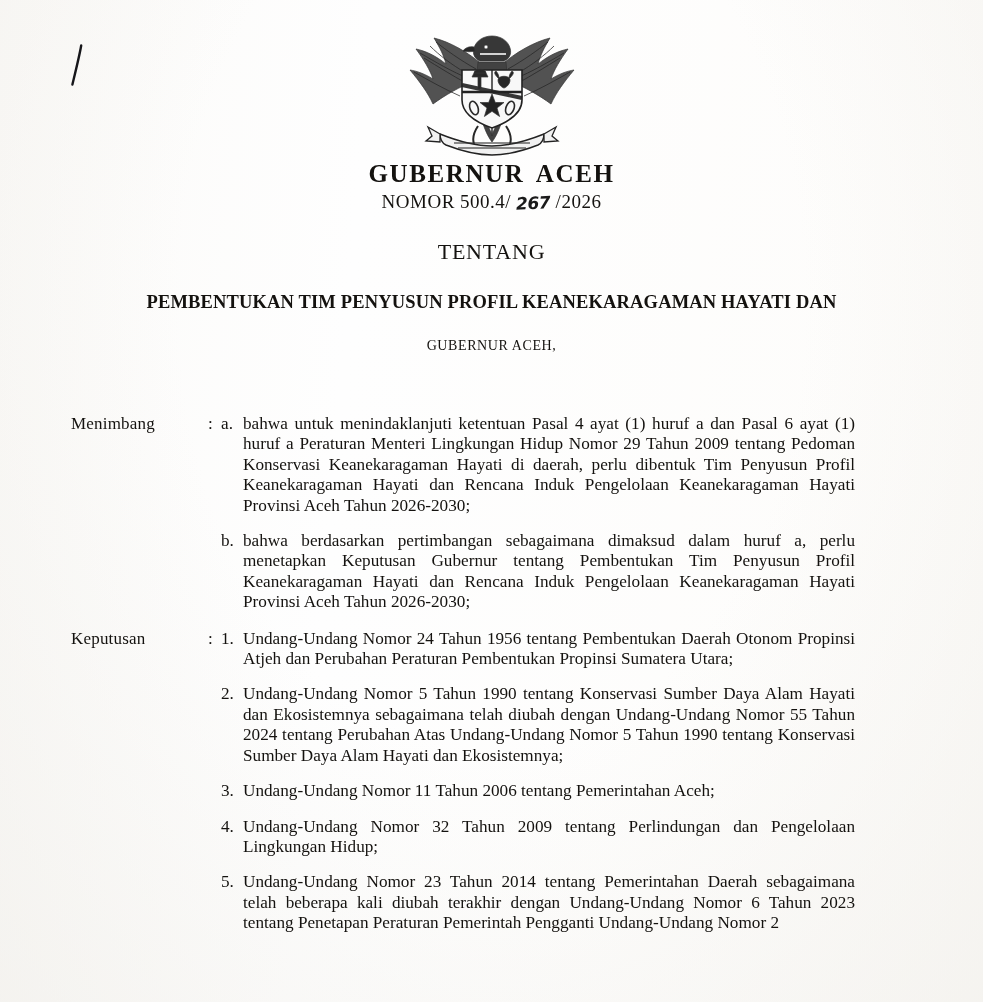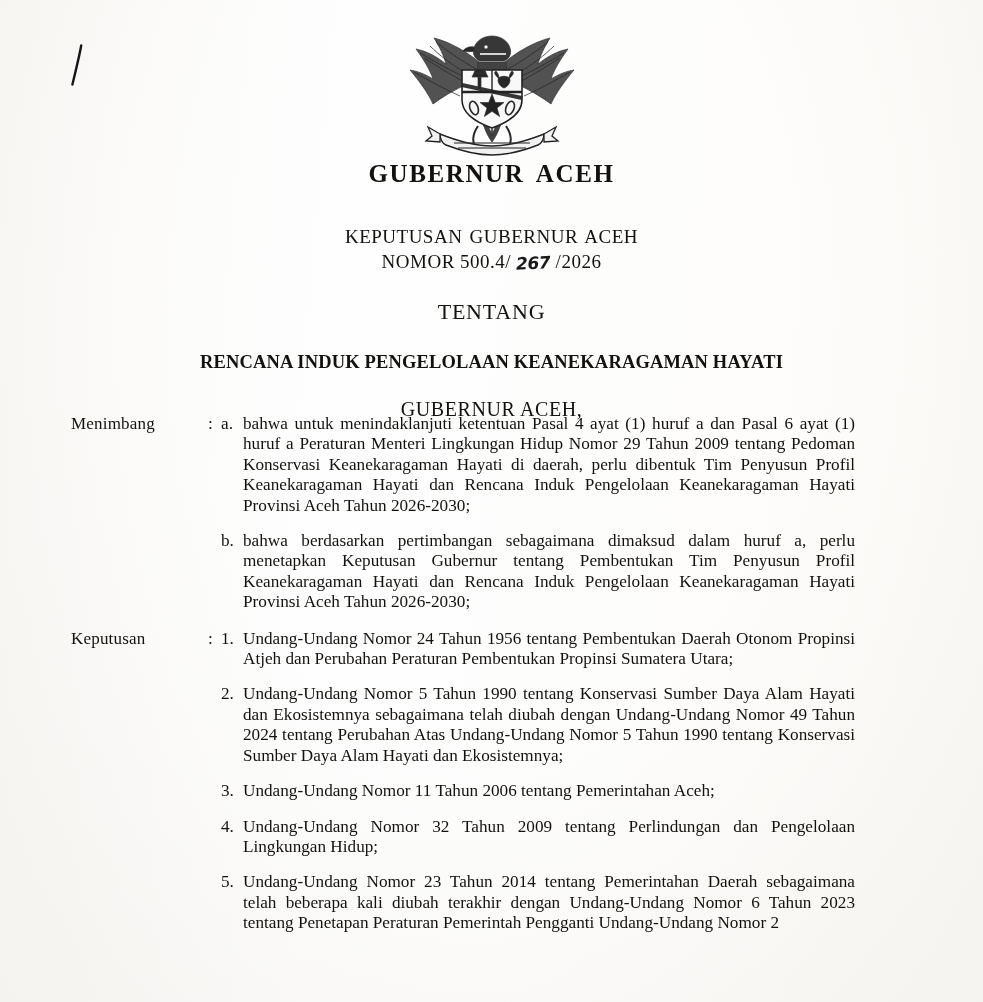--- a/index.html
+++ b/index.html
@@ -99,21 +99,21 @@
     margin: 26px auto 0 auto;
     width: 700px;
     font-size: 18.5px;
     font-weight: bold;
     line-height: 23px;
     letter-spacing: 0.15px;
   }
   .subject span { display: block; }
   .signatory-line {
     margin: 24px 0 0 0;
-    font-size: 20px;
+    font-size: 14px;
     letter-spacing: 0.6px;
   }
 
   
   .body-block {
     position: absolute;
     left: 0;
     top: 414px;
     width: 983px;
   }
@@ -250,25 +250,24 @@
         <g stroke="#2a2a2a" stroke-width="1.5" fill="none" opacity="0.75">
           <path d="M48 121 L124 121"></path>
           <path d="M52 126 L120 126"></path>
         </g>
       </g>
     </svg>
   </div>
 
   <div class="head-block">
     <div class="org-title">GUBERNUR  ACEH</div>
-    <div class="doc-kind">KEPUTUSAN GUBERNUR ACEH</div>
     <div class="doc-number"><span>NOMOR 500.4/</span> <span class="hand-number">267</span> <span>/2026</span></div>
     <div class="about-word">TENTANG</div>
     <div class="subject">
-      <span>RENCANA INDUK PENGELOLAAN KEANEKARAGAMAN HAYATI</span>
+      <span>PEMBENTUKAN TIM PENYUSUN PROFIL KEANEKARAGAMAN HAYATI DAN</span>
     </div>
     <div class="signatory-line">GUBERNUR ACEH,</div>
   </div>
 
   <div class="body-block">
 
     <div class="clause-group">
       <div class="group-label">Menimbang</div>
       <div class="group-items">
         <div class="clause">
@@ -288,21 +287,21 @@
       <div class="group-label">Keputusan</div>
       <div class="group-items">
         <div class="clause">
           <span class="colon">:</span>
           <span class="marker">1.</span>
           <span class="clause-text">Undang-Undang Nomor 24 Tahun 1956 tentang Pembentukan Daerah Otonom Propinsi Atjeh dan Perubahan Peraturan Pembentukan Propinsi Sumatera Utara;</span>
         </div>
         <div class="clause">
           <span class="colon blank"></span>
           <span class="marker">2.</span>
-          <span class="clause-text">Undang-Undang Nomor 5 Tahun 1990 tentang Konservasi Sumber Daya Alam Hayati dan Ekosistemnya sebagaimana telah diubah dengan Undang-Undang Nomor 49 Tahun 2024 tentang Perubahan Atas Undang-Undang Nomor 5 Tahun 1990 tentang Konservasi Sumber Daya Alam Hayati dan Ekosistemnya;</span>
+          <span class="clause-text">Undang-Undang Nomor 5 Tahun 1990 tentang Konservasi Sumber Daya Alam Hayati dan Ekosistemnya sebagaimana telah diubah dengan Undang-Undang Nomor 55 Tahun 2024 tentang Perubahan Atas Undang-Undang Nomor 5 Tahun 1990 tentang Konservasi Sumber Daya Alam Hayati dan Ekosistemnya;</span>
         </div>
         <div class="clause">
           <span class="colon blank"></span>
           <span class="marker">3.</span>
           <span class="clause-text">Undang-Undang Nomor 11 Tahun 2006 tentang Pemerintahan Aceh;</span>
         </div>
         <div class="clause">
           <span class="colon blank"></span>
           <span class="marker">4.</span>
           <span class="clause-text">Undang-Undang Nomor 32 Tahun 2009 tentang Perlindungan dan Pengelolaan Lingkungan Hidup;</span>

